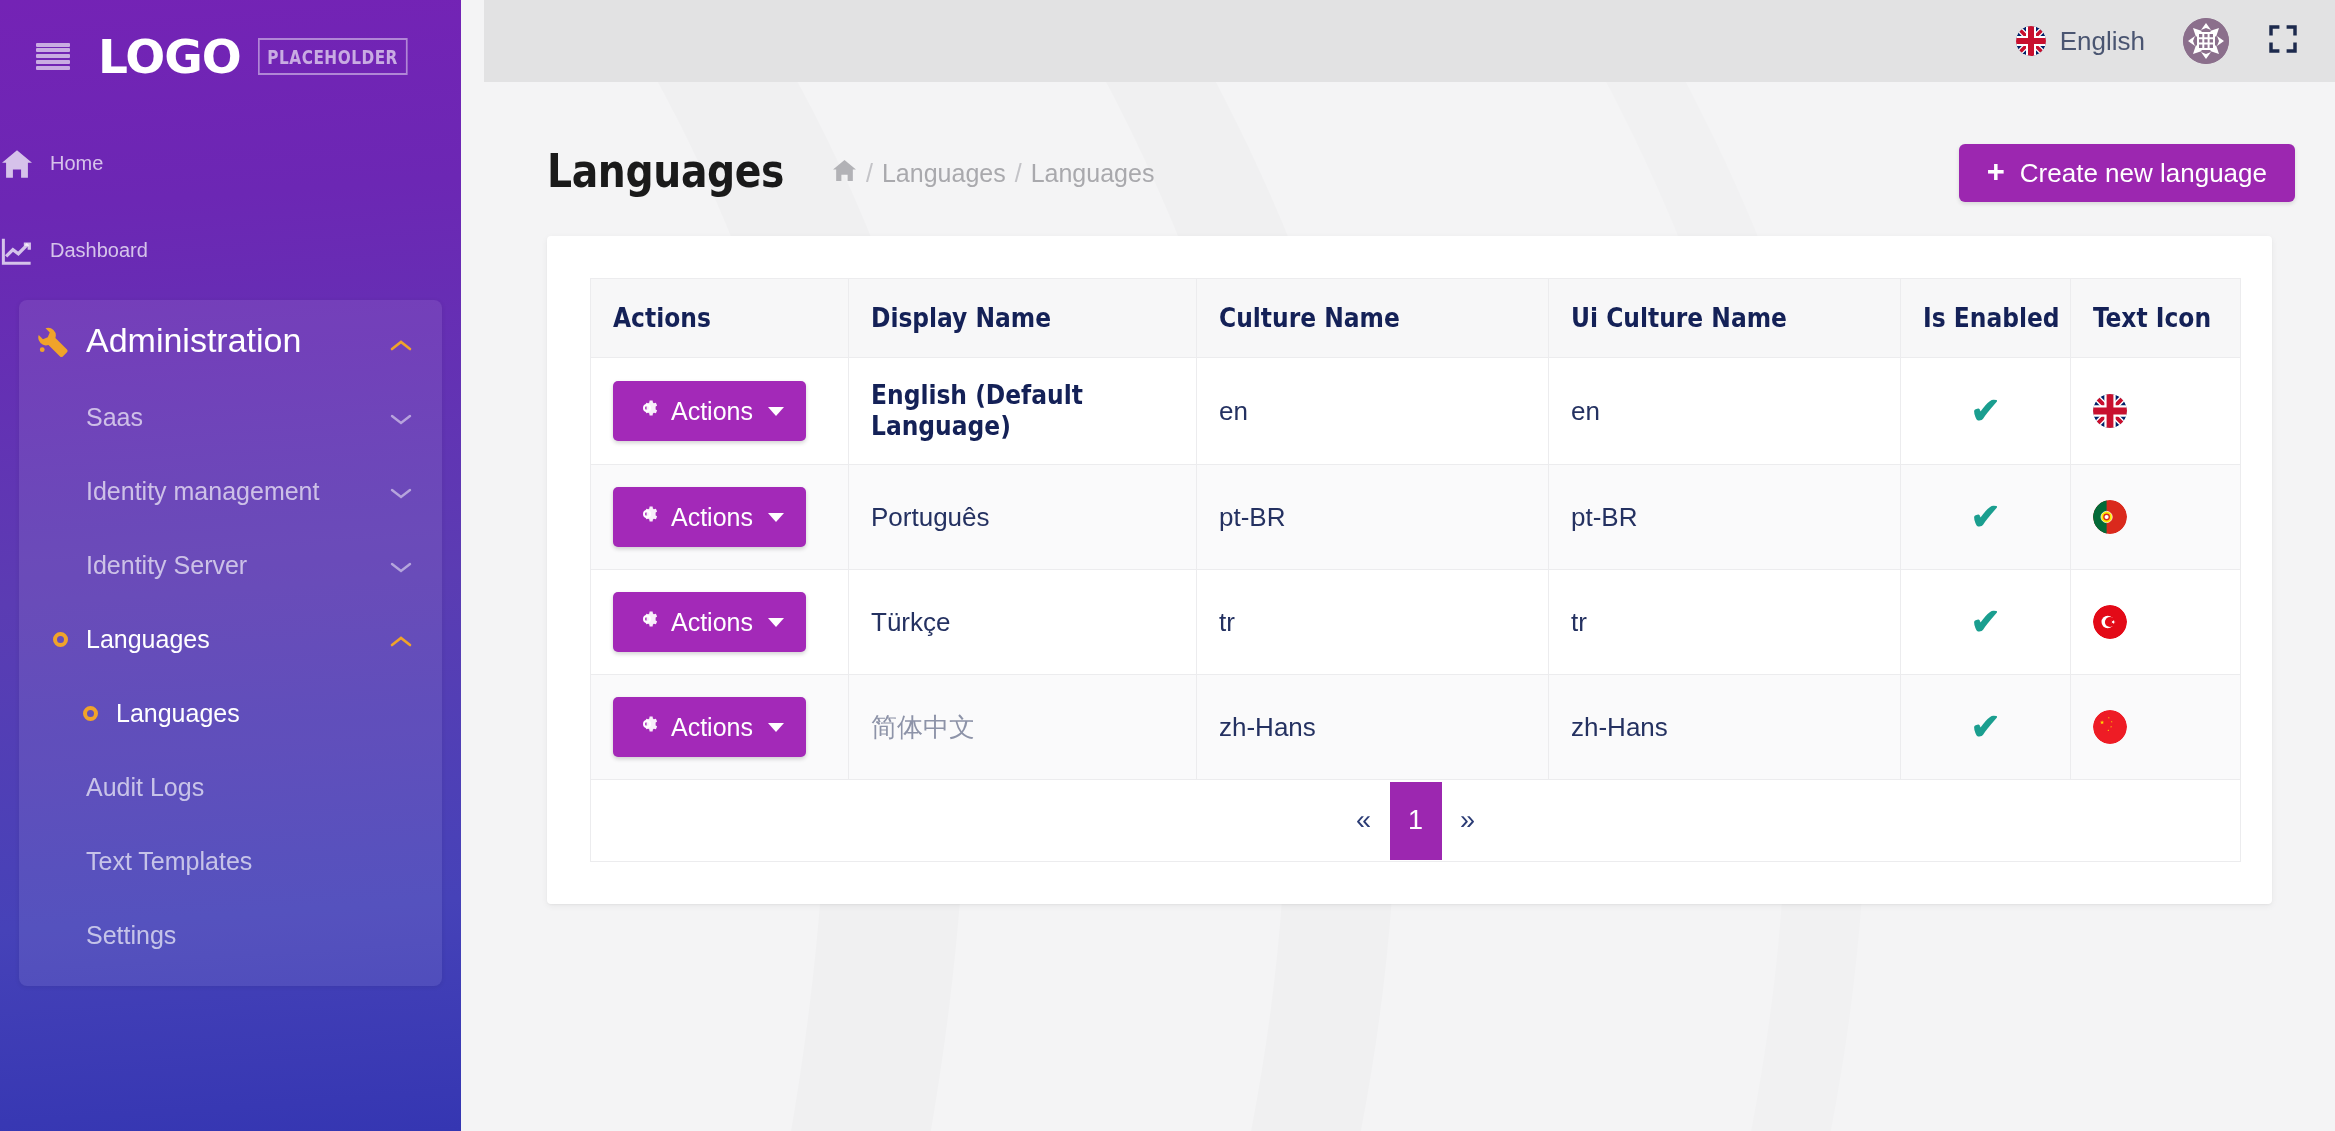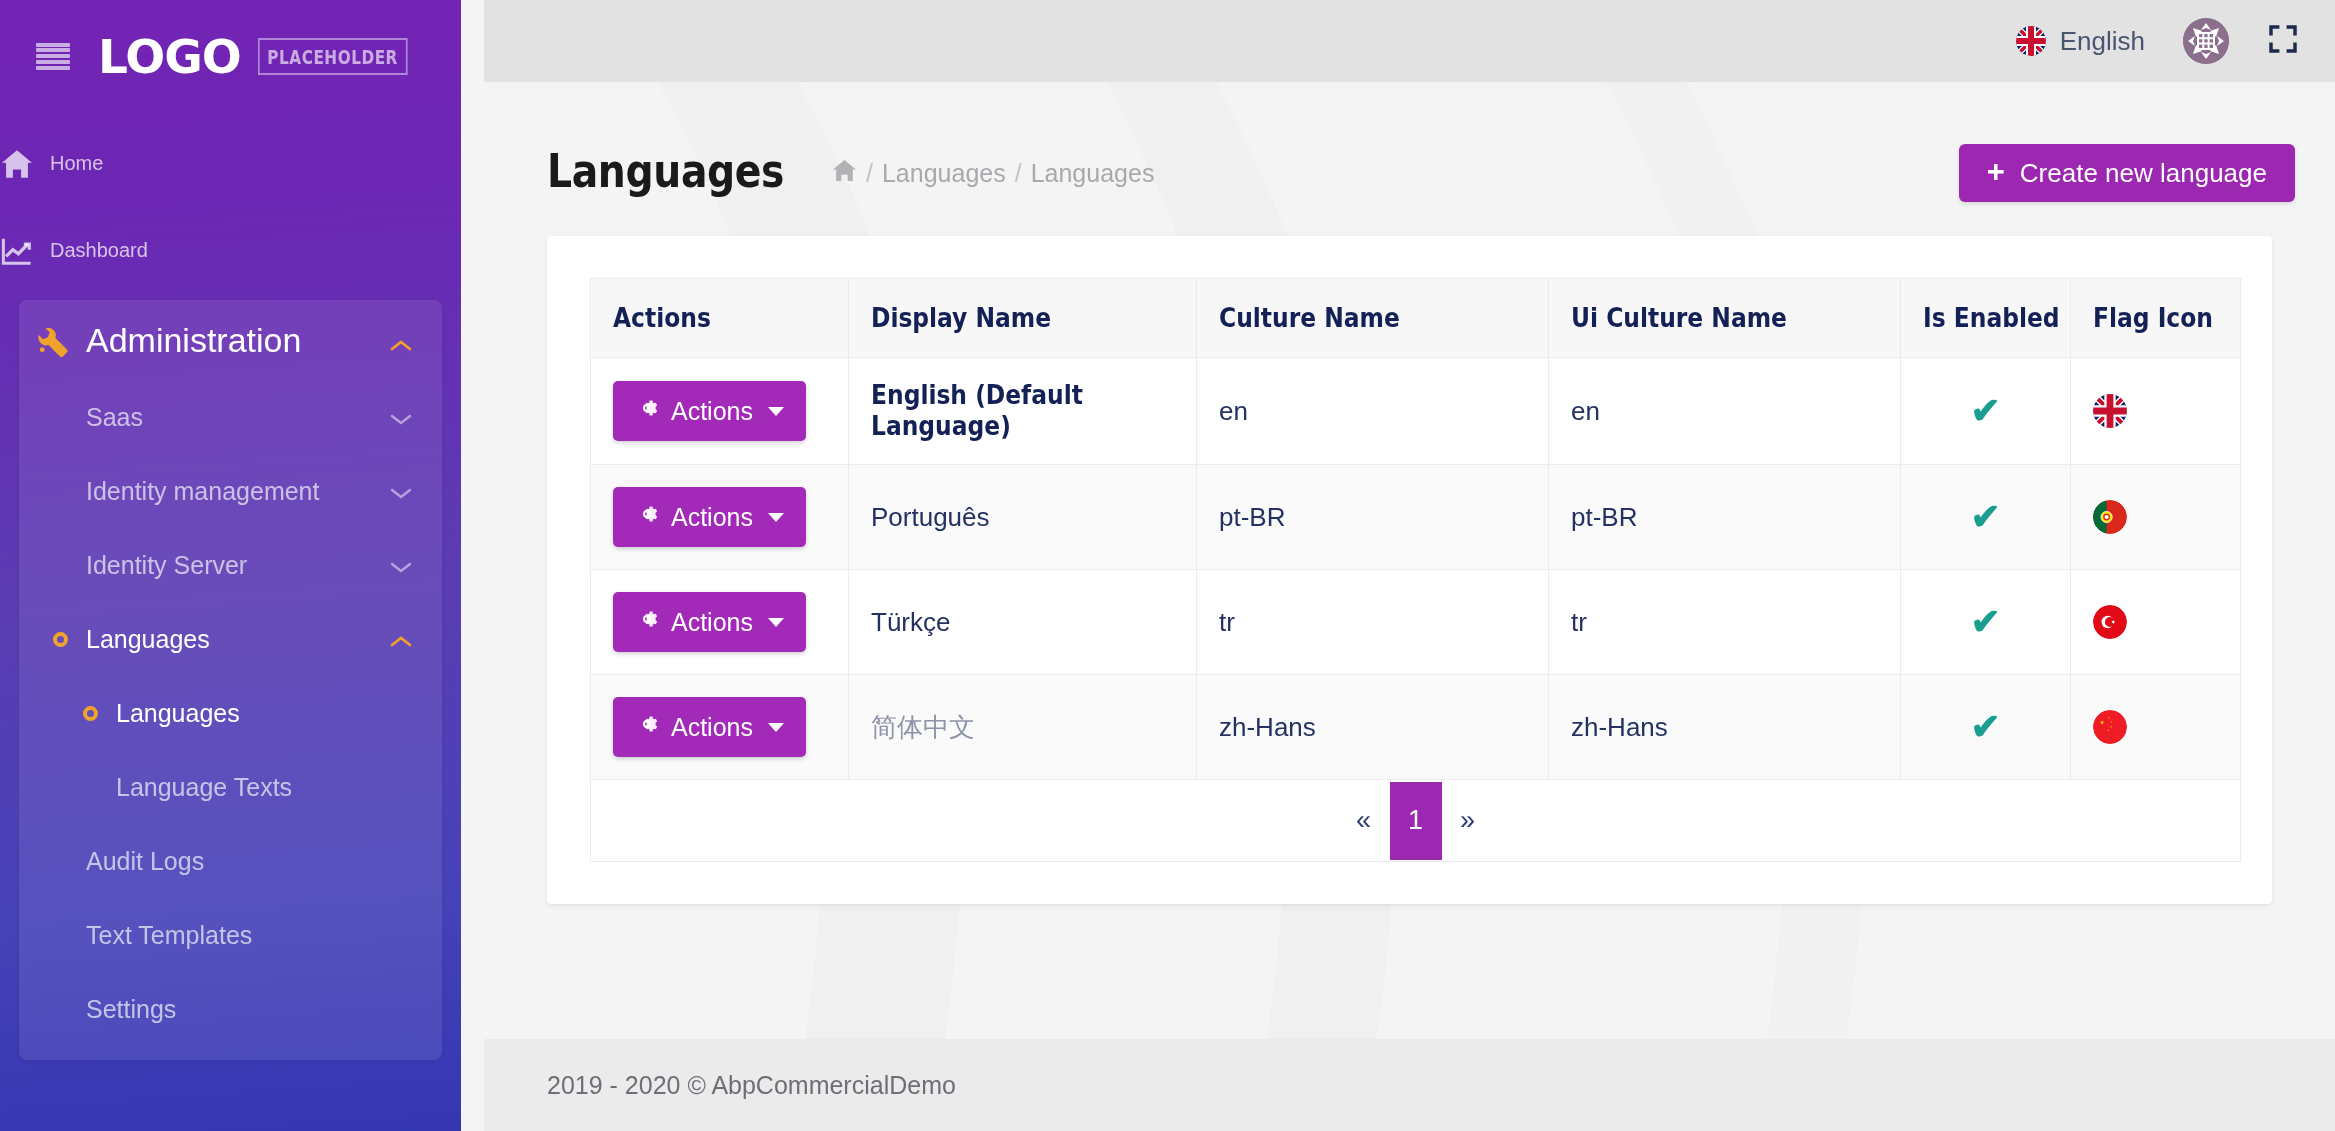--- a/index.html
+++ b/index.html
@@ -500,23 +500,20 @@
           </span>
         </div>
 
         <div class="sub-item lvl2 active-sub">
           <span class="sub-wrap" style="flex:1 1 auto;">
             <span class="dot-ring bullet"></span>
             <span class="nav-label">Languages</span>
           </span>
         </div>
 
-        <div class="sub-item lvl2">
-          <span class="nav-label">Language Texts</span>
-        </div>
 
         <div class="sub-item">
           <span class="nav-label">Audit Logs</span>
         </div>
 
         <div class="sub-item">
           <span class="nav-label">Text Templates</span>
         </div>
 
         <div class="sub-item">
@@ -612,21 +609,21 @@
 
       <div class="card">
         <table class="grid">
           <thead>
             <tr>
               <th style="width:258px">Actions</th>
               <th style="width:348px">Display Name</th>
               <th style="width:352px">Culture Name</th>
               <th style="width:352px">Ui Culture Name</th>
               <th style="width:170px">Is Enabled</th>
-              <th style="width:170px">Flag Icon</th>
+              <th style="width:170px">Text Icon</th>
             </tr>
           </thead>
           <tbody>
 
             <tr>
               <td class="c-actions">
                 <button class="btn-actions">
                   <span>
                     <svg width="24" height="24" viewBox="0 0 24 24" fill="#fff">
                       <path d="M12 8a4 4 0 100 8 4 4 0 000-8zm0 6a2 2 0 110-4 2 2 0 010 4z"></path>
@@ -795,18 +792,15 @@
                 </div>
               </td>
             </tr>
 
           </tbody>
         </table>
       </div>
 
     </main>
 
-    <footer id="footer">
-      <span>2019 - 2020 © AbpCommercialDemo</span>
-    </footer>
 
   </div>
 </div>
 
 </body></html>

